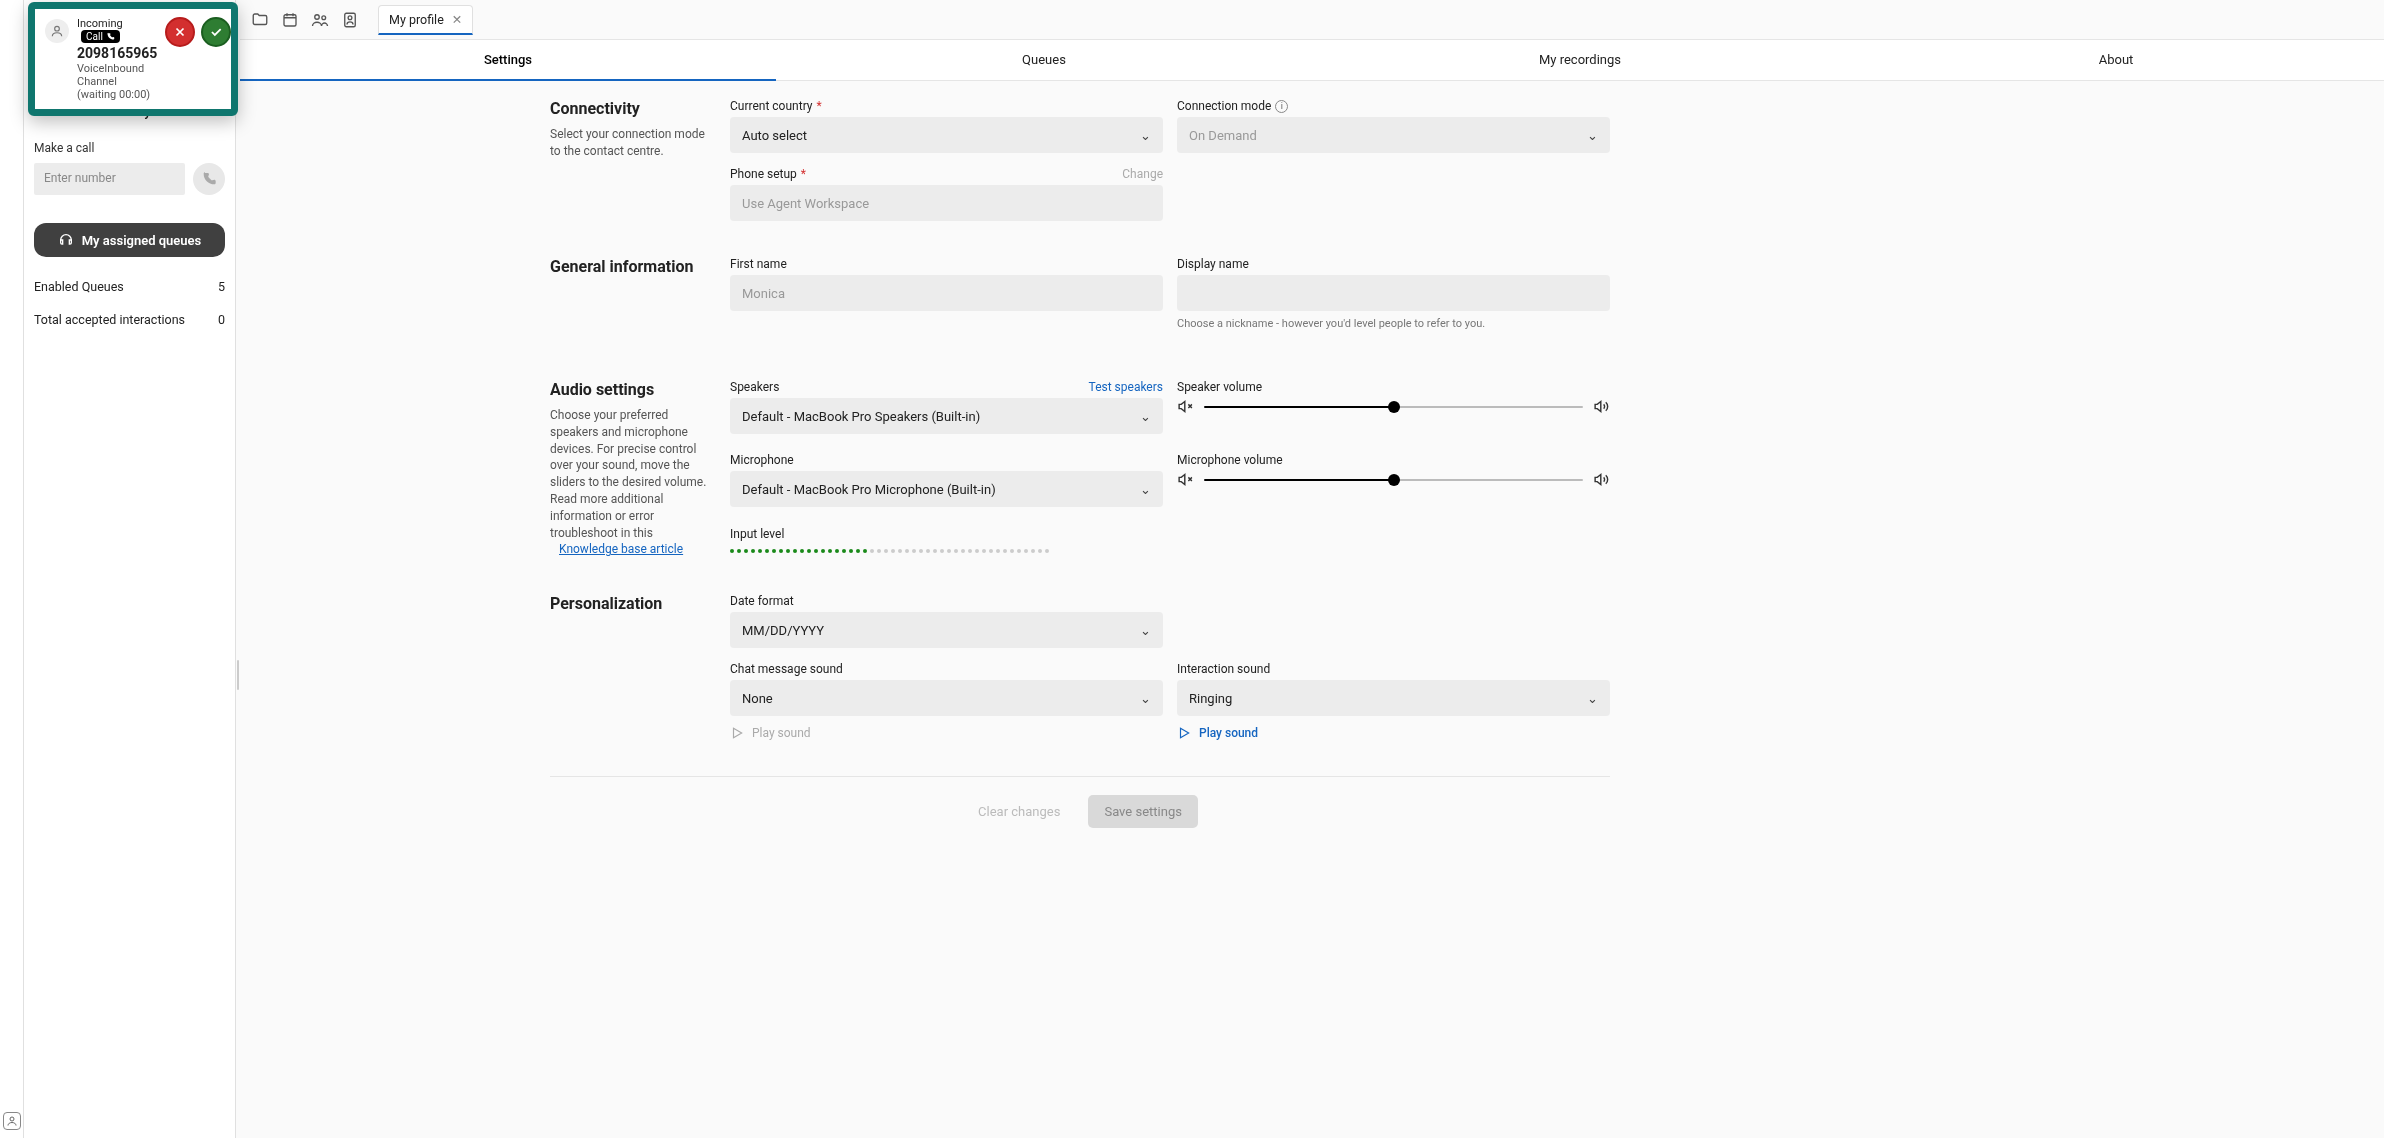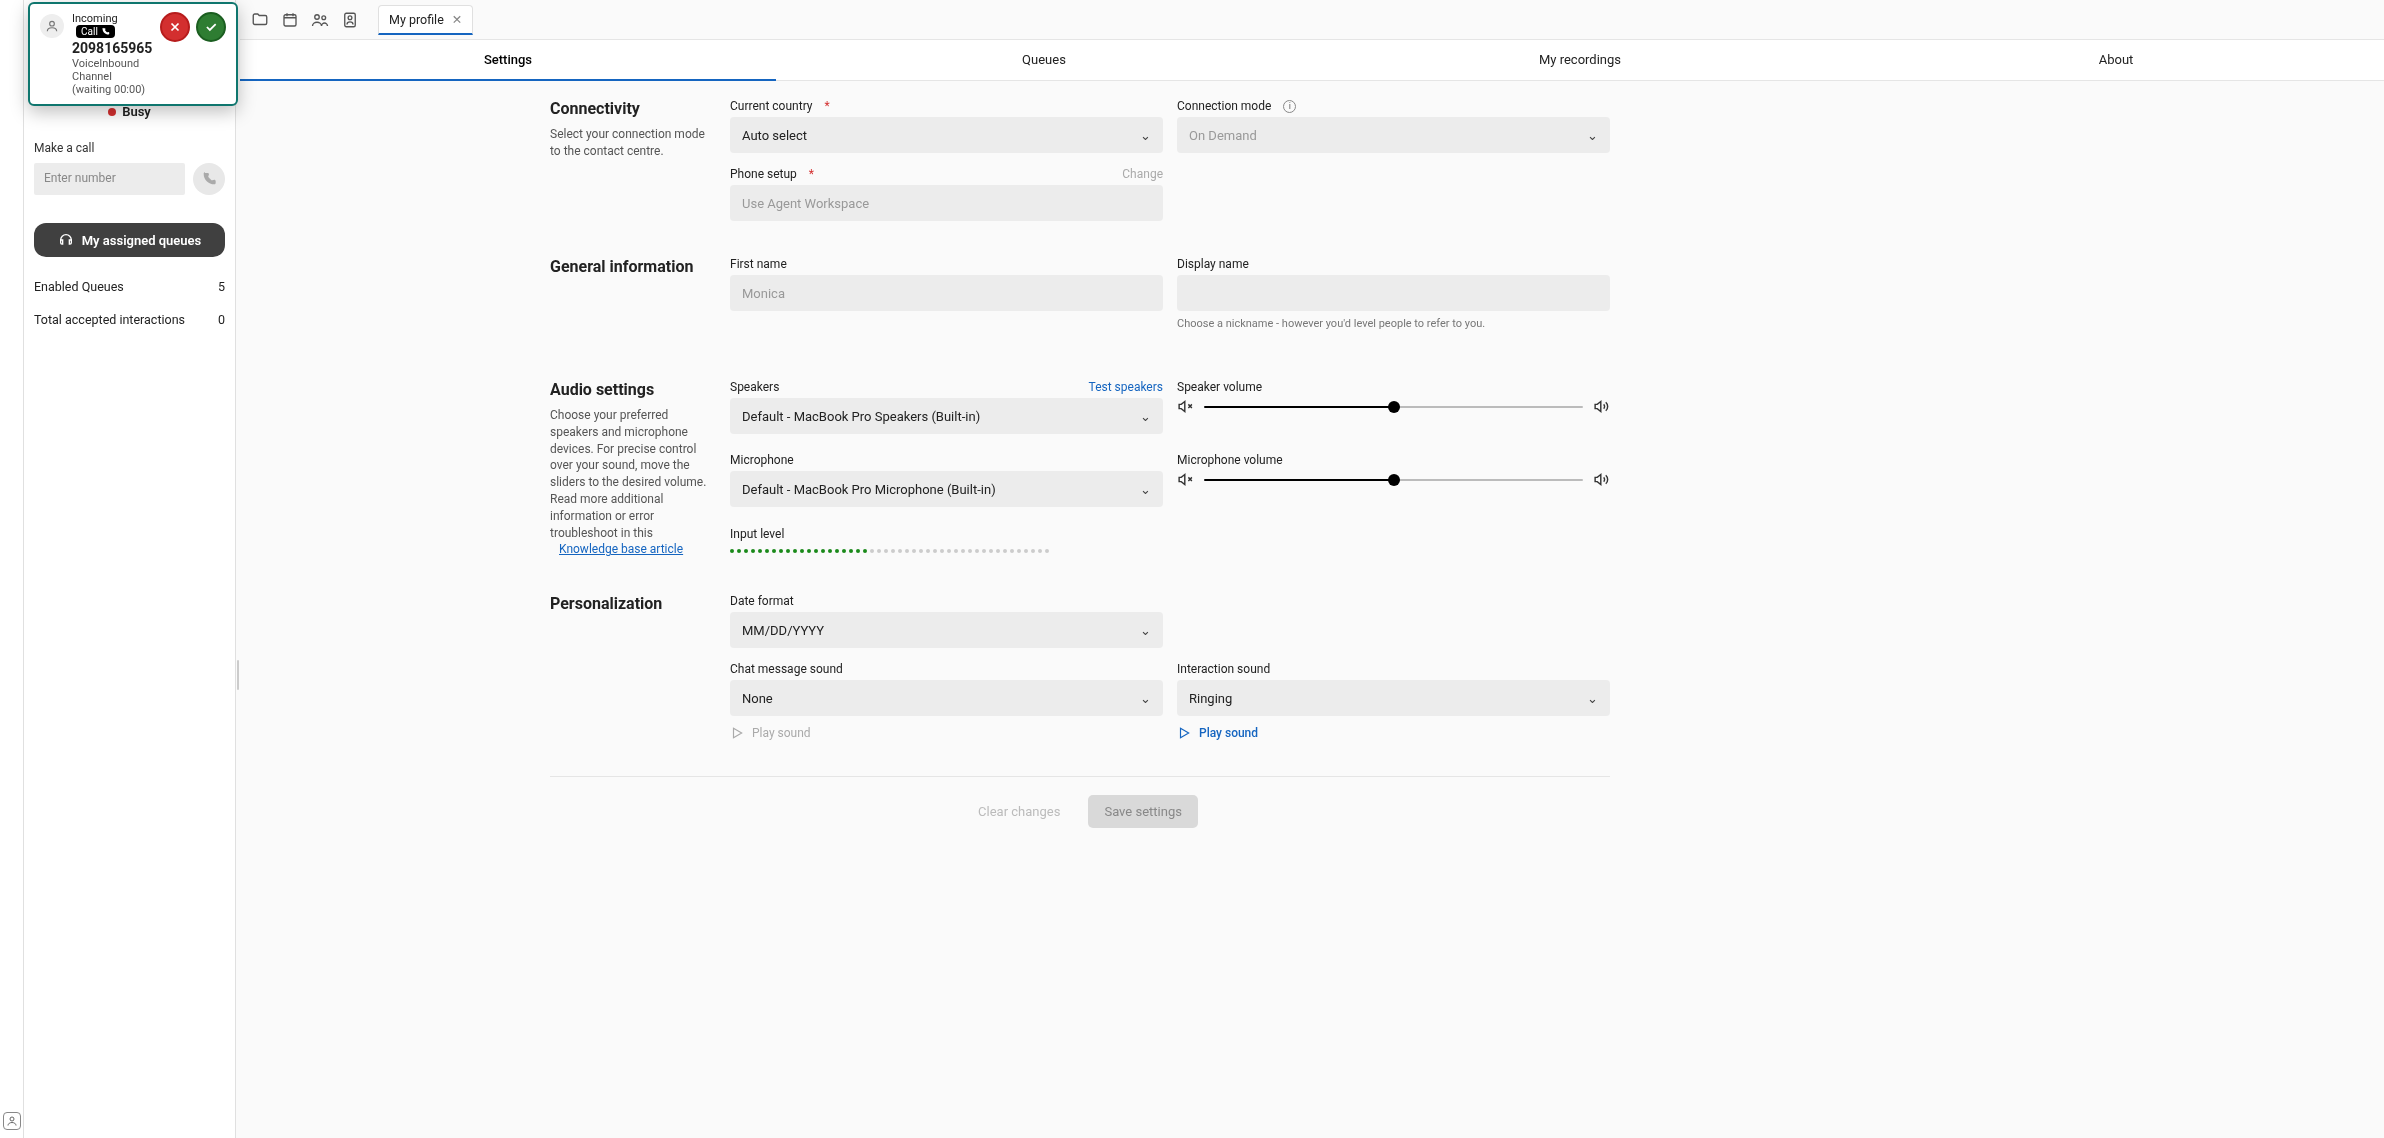--- a/index.html
+++ b/index.html
@@ -5,21 +5,21 @@
 * { box-sizing: border-box; margin: 0; padding: 0; }
 body { font-family: -apple-system, BlinkMacSystemFont, "Segoe UI", Roboto, sans-serif; font-size: 13px; color: #222; background: #fafafa; overflow: hidden; }
 
 .app { display: flex; height: 100vh; }
 
 
 .sidebar-rail { width: 24px; background: #fff; border-right: 1px solid #e0e0e0; display: flex; flex-direction: column; justify-content: flex-end; padding-bottom: 8px; align-items: center; }
 .sidebar-rail .rail-icon { width: 18px; height: 18px; border: 1px solid #888; border-radius: 4px; display: flex; align-items: center; justify-content: center; }
 
 .sidebar { width: 212px; background: #fff; border-right: 1px solid #e0e0e0; padding: 10px; position: relative; }
-.incoming-card { position: absolute; left: 4px; top: 2px; width: 210px; background: #fff; border: 2px solid #0f766e; border-radius: 6px; box-shadow: 0 6px 18px rgba(0,0,0,0.25); padding: 8px 10px; z-index: 10; }
+.incoming-card { position: absolute; left: 4px; top: 2px; width: 210px; background: #fff; border: 7px solid #0f766e; border-radius: 6px; box-shadow: 0 6px 18px rgba(0,0,0,0.25); padding: 8px 10px; z-index: 10; }
 .incoming-header { display: flex; align-items: flex-start; gap: 8px; }
 .avatar-circle { width: 24px; height: 24px; border-radius: 50%; background: #eee; display: flex; align-items: center; justify-content: center; flex-shrink: 0; margin-top:2px;}
 .incoming-meta { flex: 1; font-size: 11px; }
 .call-badge { background: #000; color: #fff; border-radius: 4px; padding: 1px 5px; font-size: 10px; display: inline-flex; align-items: center; gap: 3px; margin-left: 4px; }
 .incoming-number { font-weight: 700; font-size: 14px; margin-top: 2px; }
 .incoming-channel { font-size: 11px; color: #555; margin-top: 1px; }
 .incoming-wait { font-size: 11px; color: #555; }
 .incoming-actions { display: flex; gap: 6px; }
 .circle-btn { width: 30px; height: 30px; border-radius: 50%; display: flex; align-items: center; justify-content: center; cursor: pointer; }
 .circle-btn.red { background: #d32f2f; border: 2px solid #b71c1c; }
@@ -59,21 +59,21 @@
 
 .section { display: flex; gap: 20px; margin-bottom: 36px; }
 .section-left { width: 160px; flex-shrink: 0; }
 .section-title { font-size: 16px; font-weight: 700; margin-bottom: 8px; }
 .section-desc { font-size: 12px; color: #555; line-height: 1.4; }
 .section-desc a { color: #1565c0; text-decoration: underline; margin-left: 9px; }
 .section-right { flex: 1; display: grid; grid-template-columns: 1fr 1fr; column-gap: 14px; row-gap: 14px; }
 
 .field { display: flex; flex-direction: column; gap: 4px; }
 .field.colspan2 { grid-column: 1 / span 2; }
-.field-label { font-size: 12px; color: #222; display: flex; align-items: center; gap: 12px; }
+.field-label { font-size: 12px; color: #222; display: flex; align-items: center; gap: 4px; }
 .field-label .req { color: #d32f2f; }
 .field-label-row { display: flex; justify-content: space-between; align-items: center; }
 .field-action { font-size: 12px; color: #aaa; cursor: pointer; }
 .field-action.link { color: #1565c0; }
 
 .select-box, .text-box { background: #ececec; border-radius: 4px; padding: 9px 12px; font-size: 13px; display: flex; align-items: center; justify-content: space-between; color: #222; min-height: 36px; }
 .select-box.disabled, .text-box.disabled { color: #999; }
 .chev { color: #444; }
 .helper { font-size: 11px; color: #777; margin-top: 2px; }
 

